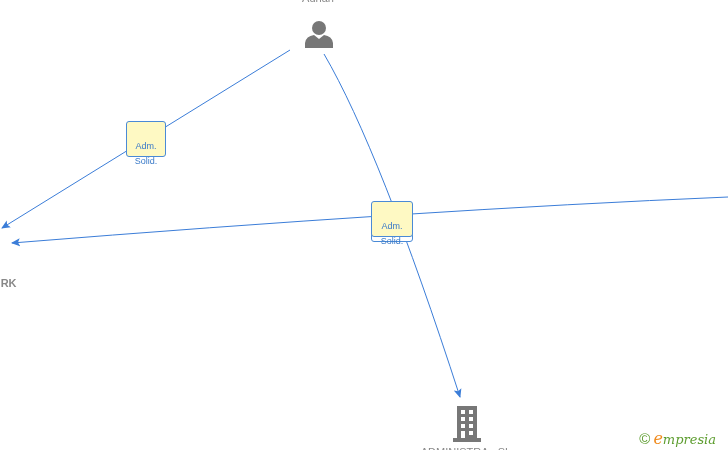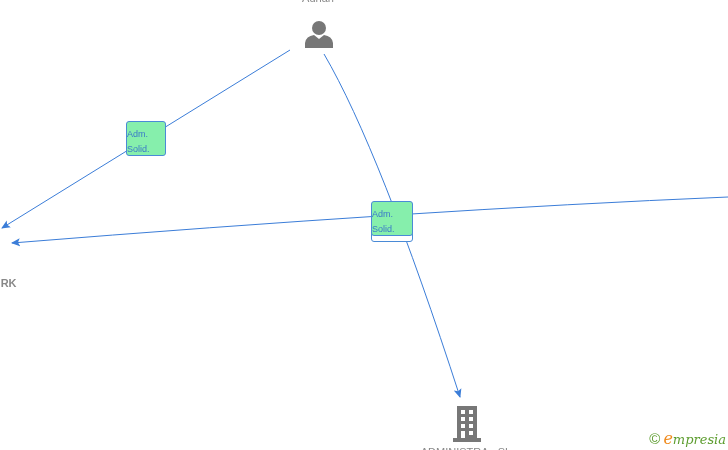--- a/index.html
+++ b/index.html
@@ -8,35 +8,35 @@
       background: #ffffff;
       font-family: "Liberation Sans", sans-serif;
     }
     svg.edges { position: absolute; left: 0; top: 0; }
     .node-label {
       position: absolute; color: #888888; font-size: 11px;
       white-space: nowrap; transform: translateX(-50%);
     }
     .node-label.bold { font-weight: bold; }
     .edge-box {
-      position: absolute; background: #86efac;
+      position: absolute; background: #fef9c3;
       border: 1px solid #4a8ad6; border-radius: 3px;
       color: #3a7ac8; font-size: 9px; line-height: 15px;
-      text-align: left; padding: 5px 0;
+      text-align: center; padding: 17px 0;
       box-sizing: border-box;
     }
     .edge-box span { display: block; }
     .stack-shadow {
       position: absolute; background: #ffffff;
       border: 1px solid #4a8ad6; border-radius: 3px;
       box-sizing: border-box;
     }
     .icon { position: absolute; }
     .watermark {
-      position: absolute; right: 2px; bottom: 2px;
+      position: absolute; right: 12px; bottom: 2px;
       font-size: 13px; color: #5d9d2f; white-space: nowrap;
     }
     .watermark .copy { color: #5d9d2f; font-size: 15px; margin-right: 3px; }
     .watermark .e { color: #f08a1c; font-family: "DejaVu Serif", serif; font-style: italic; font-size: 16px; }
     .watermark .rest { color: #5d9d2f; font-family: "DejaVu Serif", serif; font-style: italic; }
   </style>
 </head>
 <body>
 
 <svg class="edges" width="728" height="450">

